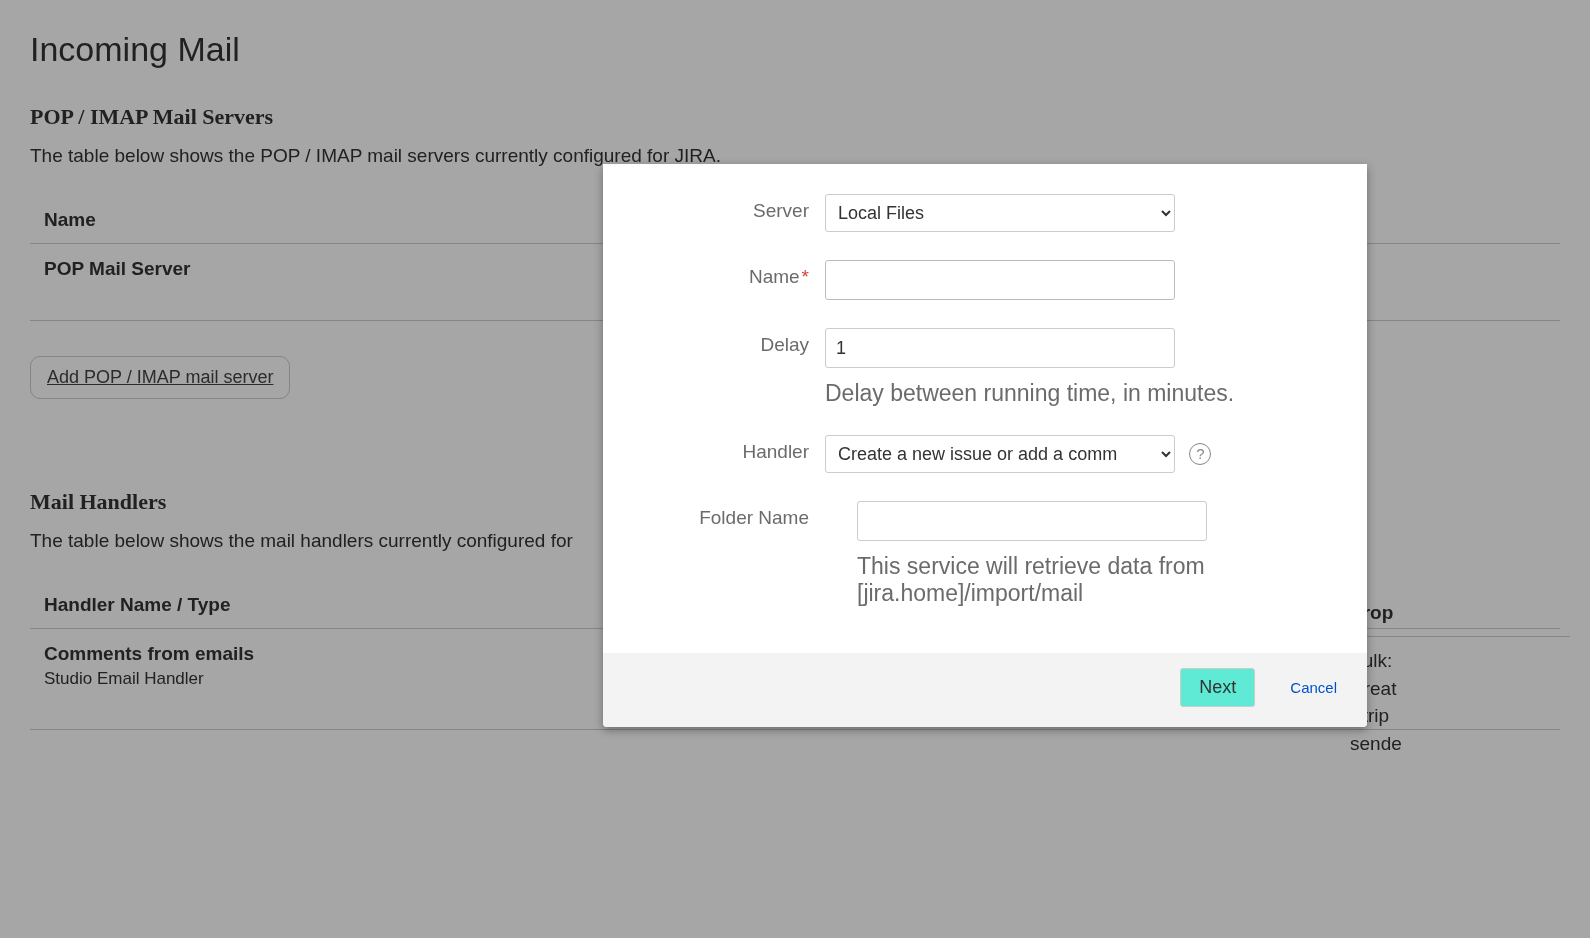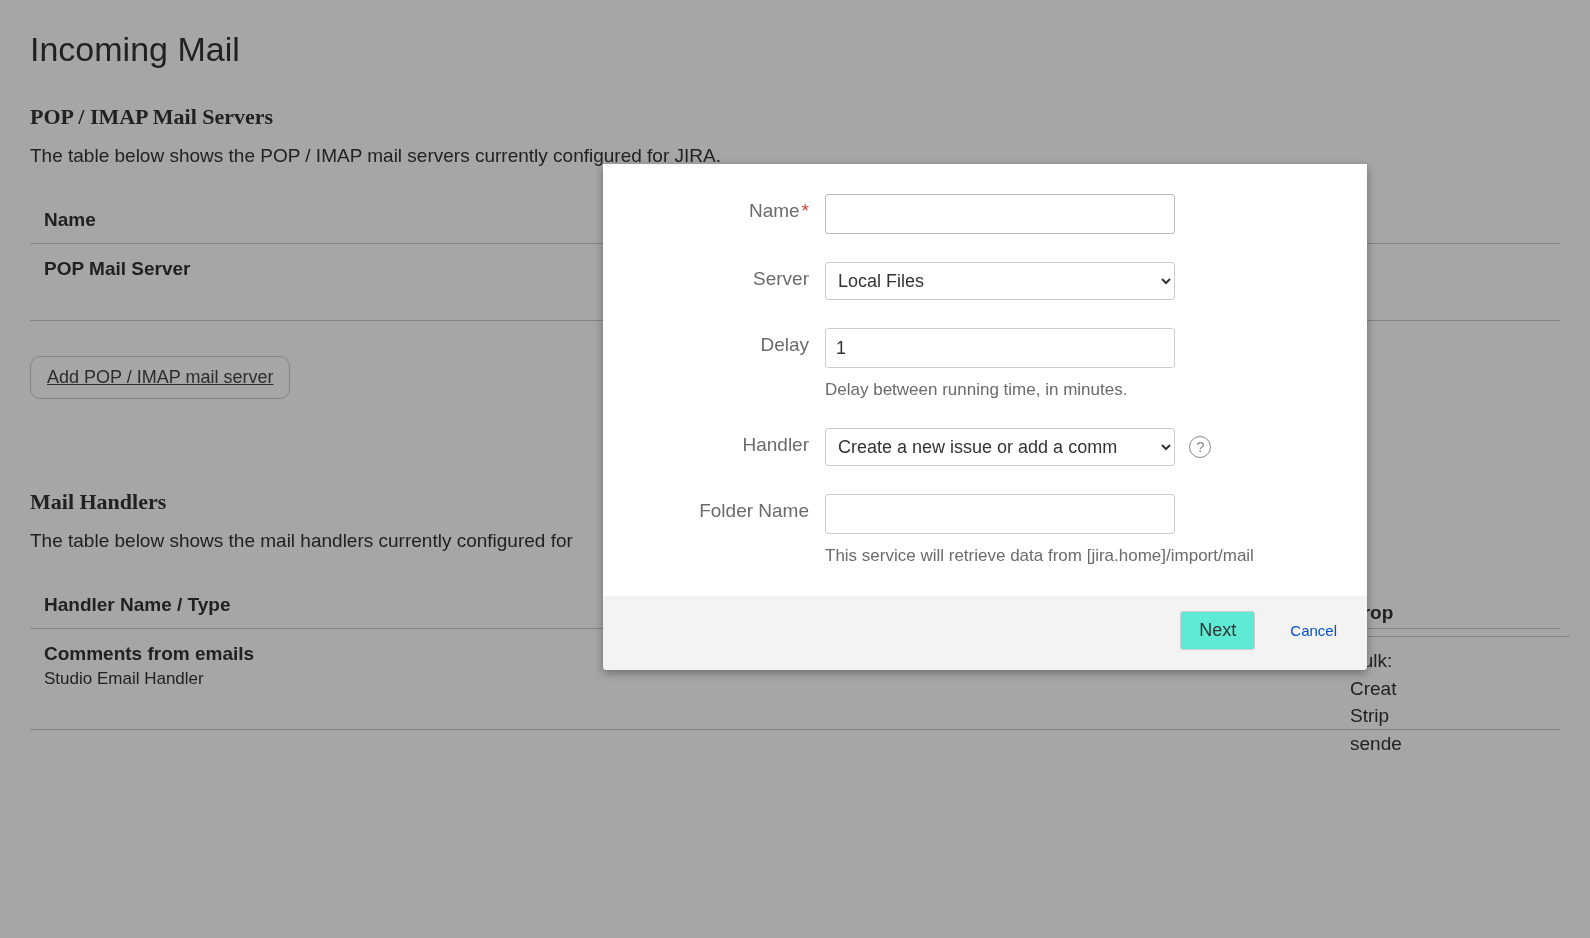--- a/index.html
+++ b/index.html
@@ -145,21 +145,21 @@
     height: 38px;
     font-size: 18px;
     padding: 4px 8px;
     border: 1px solid #ccc;
     border-radius: 3px;
     background: #fff;
     color: #333;
     appearance: menulist;
   }
   .field-help {
-    font-size: 17px;
+    font-size: 23px;
     color: #6b6b6b;
     margin-top: 12px;
   }
   .help-icon {
     display: inline-flex;
     align-items: center;
     justify-content: center;
     width: 22px;
     height: 22px;
     border: 1.5px solid #888;
@@ -274,34 +274,34 @@
     <div>sende</div>
   </div>
 </div>
 
 <div class="overlay"></div>
 
 <div class="modal">
   <div class="modal-body">
 
     <div class="form-row">
-      <div class="form-label">
-        <span>Name</span><span class="req">*</span>
-      </div>
-      <div class="form-field">
-        <input type="text" class="txt-input focused" value="" style="">
-      </div>
-    </div>
-
-    <div class="form-row">
       <div class="form-label">Server</div>
       <div class="form-field">
         <select class="sel">
           <option>Local Files</option>
         </select>
+      </div>
+    </div>
+
+    <div class="form-row">
+      <div class="form-label">
+        <span>Name</span><span class="req">*</span>
+      </div>
+      <div class="form-field">
+        <input type="text" class="txt-input focused" value="" style="">
       </div>
     </div>
 
     <div class="form-row">
       <div class="form-label">Delay</div>
       <div class="form-field">
         <input type="text" class="txt-input" value="1" style="">
         <div class="field-help">Delay between running time, in minutes.</div>
       </div>
     </div>
@@ -309,21 +309,21 @@
     <div class="form-row">
       <div class="form-label">Handler</div>
       <div class="form-field">
         <select class="sel">
           <option>Create a new issue or add a comm</option>
         </select>
         <span class="help-icon">?</span>
       </div>
     </div>
 
-    <div class="form-row" style="margin-bottom:0;">
+    <div class="form-row" style="margin-bottom:16px;gap:32px;">
       <div class="form-label">Folder Name</div>
       <div class="form-field">
         <input type="text" class="txt-input" value="" style="">
         <div class="field-help">This service will retrieve data from [jira.home]/import/mail</div>
       </div>
     </div>
 
   </div>
   <div class="modal-footer">
     <button class="btn-primary">Next</button>

